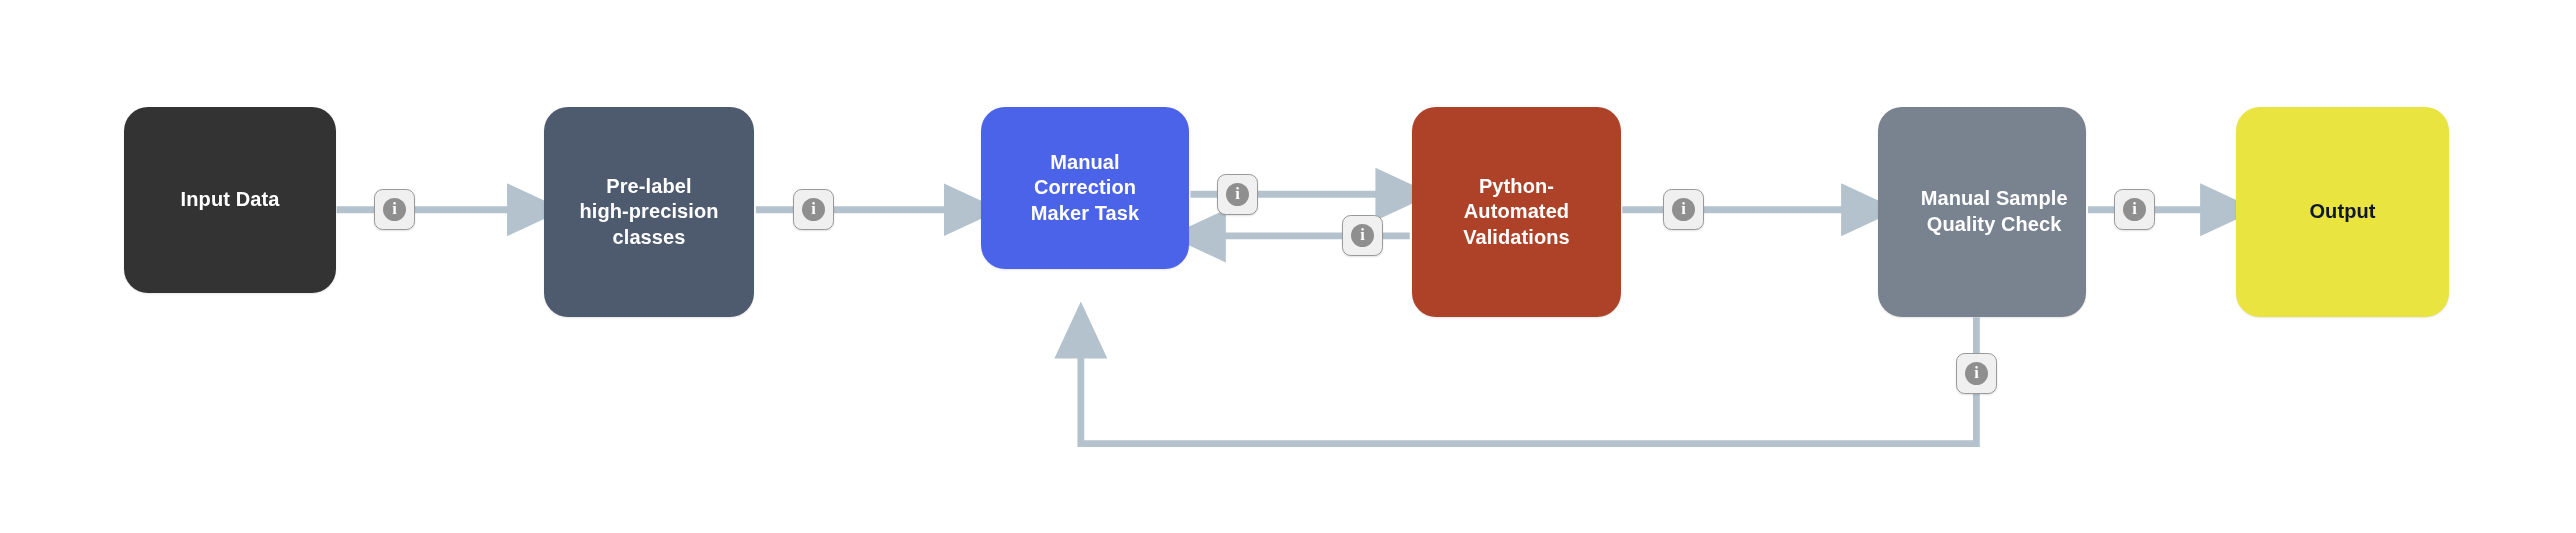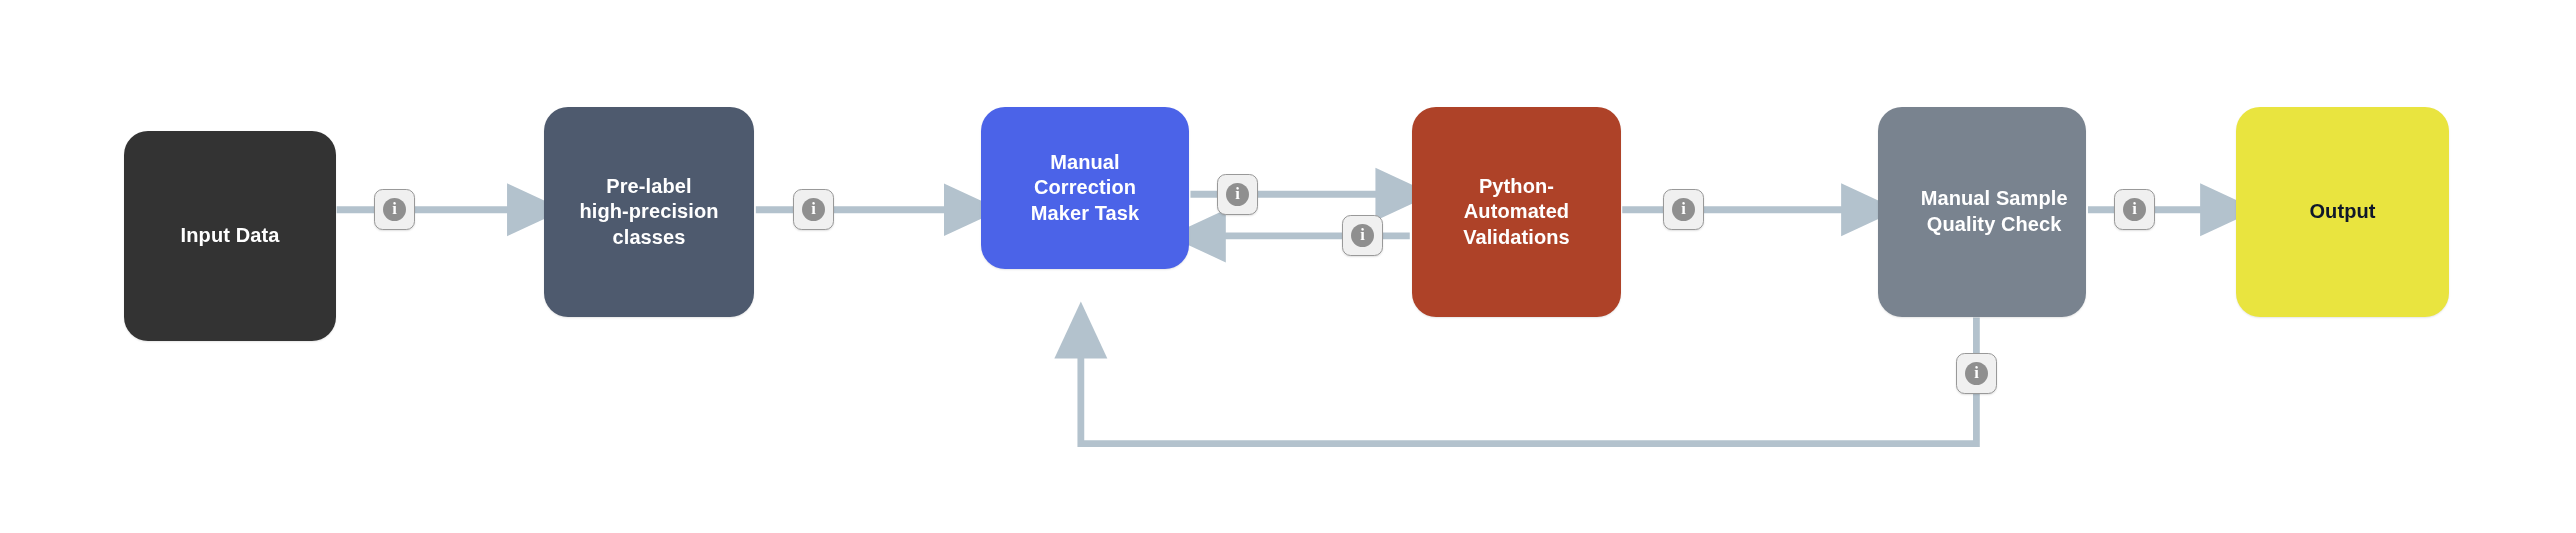--- a/index.html
+++ b/index.html
@@ -112,21 +112,21 @@
 
     <g>
       <line x1="2152" y1="216" x2="2297" y2="216" stroke="#b3c2cd" stroke-width="7" marker-end="url(#arrowhead)"></line>
     </g>
 
     <g>
       <path d="M2037,327 L2037,457 L1114,457 L1114,340" fill="none" stroke="#b3c2cd" stroke-width="7" marker-end="url(#arrowhead)"></path>
     </g>
   </svg>
 
-  <div class="node" style="left:124px; top:107px; width:212px; height:210px; background:#333333; color:#ffffff;margin-top:24px;">
+  <div class="node" style="left:124px; top:107px; width:212px; height:186px; background:#333333; color:#ffffff;">
     <span class="node-label">Input Data</span>
   </div>
 
   <div class="node" style="left:544px; top:107px; width:210px; height:210px; background:#4e5a6e; color:#ffffff;">
     <span class="node-label">Pre-label
 high-precision
 classes</span>
   </div>
 
   <div class="node" style="left:981px; top:107px; width:208px; height:162px; background:#4b63e8; color:#ffffff;">

